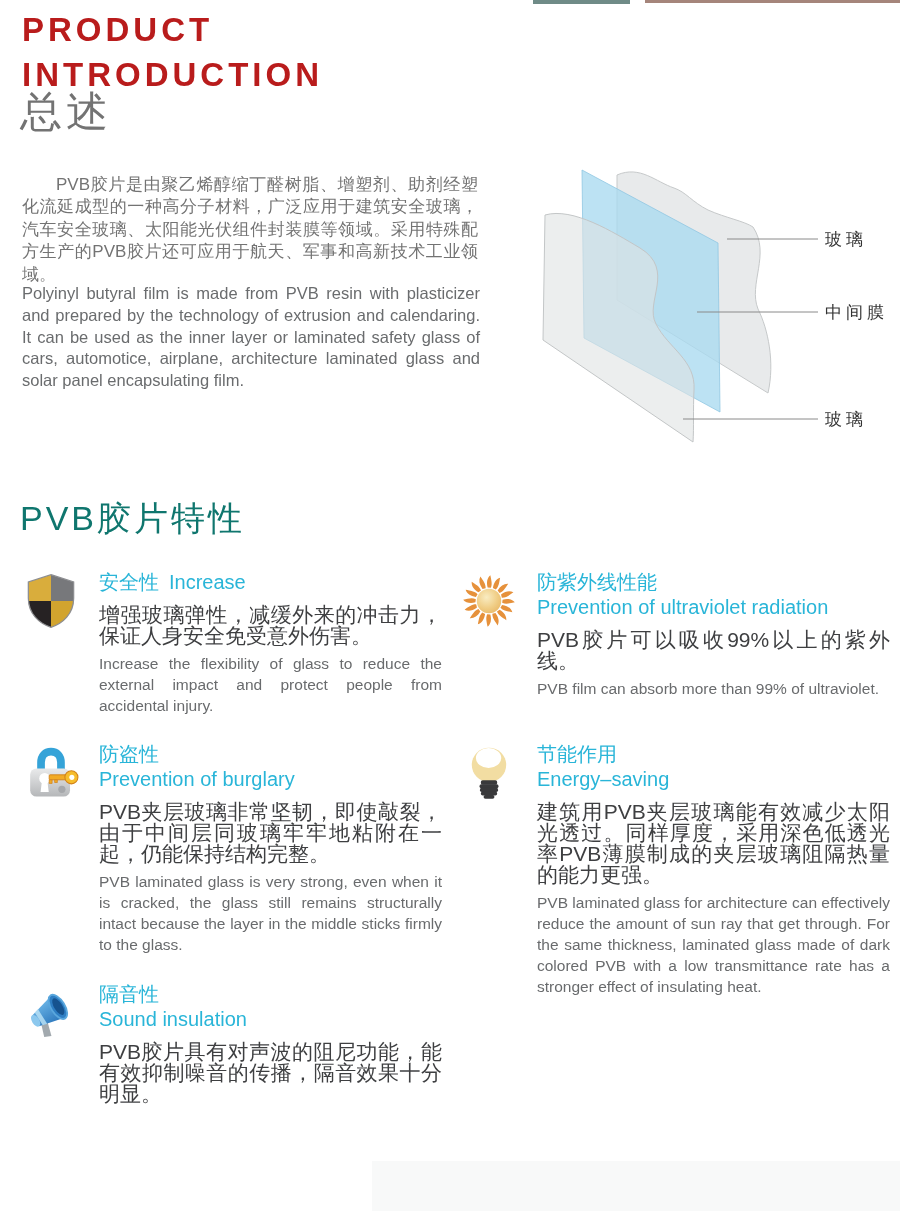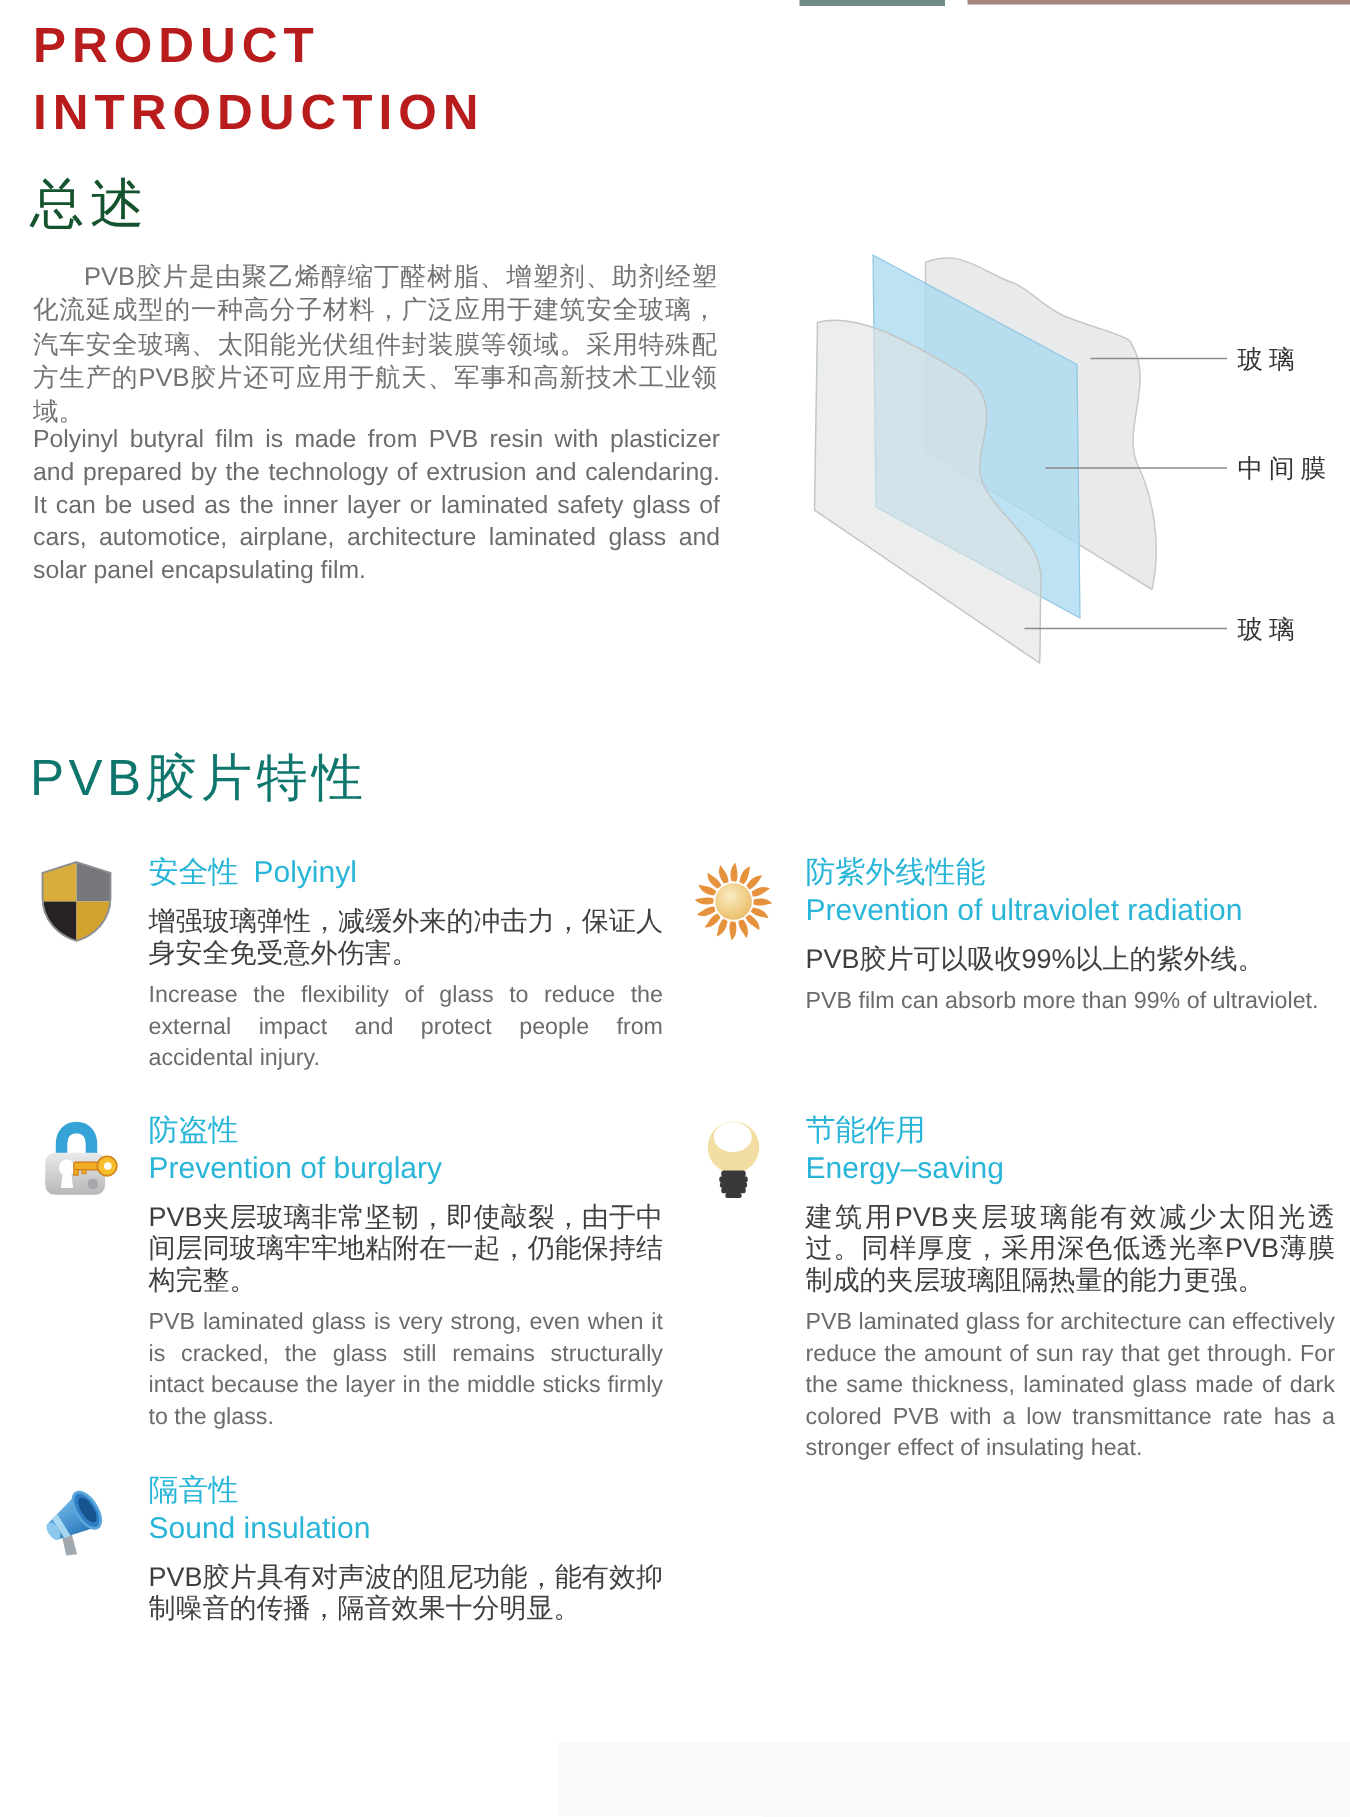--- a/index.html
+++ b/index.html
@@ -10,22 +10,22 @@
   .bar { position:absolute; top:0; }
   .bar-teal { left:533px; width:97px; height:4px; background:#6f8b87; }
   .bar-brown { left:645px; width:255px; height:3px; background:#a5857b; }
 
   .page-title {
     position:absolute; left:22px; top:8px; width:440px;
     font-size:33px; font-weight:bold; letter-spacing:4px; line-height:1.36;
     color:#b91c1c;
   }
   .page-subtitle {
-    position:absolute; left:20px; top:112px;
-    font-size:36px; font-weight:400; color:#14532d; letter-spacing:4px;
+    position:absolute; left:20px; top:84px;
+    font-size:42px; font-weight:400; color:#737373; letter-spacing:4px;
   }
   .intro-zh {
     position:absolute; left:22px; top:174px; width:456px;
     font-size:17px; line-height:22.4px; color:#737373;
     text-align:justify; text-indent:2em;
   }
   .intro-en {
     position:absolute; left:22px; top:283px; width:458px;
     font-size:16.5px; line-height:21.8px; color:#6a6c6e; text-align:justify;
   }
@@ -40,21 +40,21 @@
   .feature { position:absolute; }
   .f0 { left:22px;  top:570px; width:420px; }
   .f1 { left:460px; top:570px; width:430px; }
   .f2 { left:22px;  top:742px; width:420px; }
   .f3 { left:460px; top:742px; width:430px; }
   .f4 { left:22px;  top:982px; width:420px; }
   .f-icon { position:absolute; left:0; top:2px; width:58px; height:58px; }
   .f-body { margin-left:77px; }
   .f-title { font-size:20px; line-height:25px; color:#29b5d8; }
   .f-title .t-gap { display:inline-block; width:10px; }
-  .f-zh { margin-top:9px; font-size:18px; line-height:21px; color:#3e3f41; text-align:justify; }
+  .f-zh { margin-top:9px; font-size:21px; line-height:21px; color:#3e3f41; text-align:justify; }
   .f-en { margin-top:7px; font-size:15.5px; line-height:21px; color:#696b6d; text-align:justify; }
 
   .bottom-panel {
     position:absolute; left:372px; top:1161px; width:528px; height:50px;
     background:#f8f9f9;
   }
 </style>
 </head>
 <body>
 
@@ -99,21 +99,21 @@
         </defs>
       <g clip-path="url(#clipShield)">
         <rect x="0" y="0" width="32" height="32" fill="#d9ad3c"></rect>
         <rect x="32" y="0" width="32" height="32" fill="#77787b"></rect>
         <rect x="0" y="32" width="32" height="32" fill="#262223"></rect>
         <rect x="32" y="32" width="32" height="32" fill="#d2a42e"></rect>
       </g>
       <path d="M32 3 L57 11 V29 C57 46 45 57 32 61 C19 57 7 46 7 29 V11 Z" fill="none" stroke="#8d8e91" stroke-width="1.4"></path>
     </svg>
     <div class="f-body">
-      <div class="f-title"><span>安全性</span><span class="t-gap"></span><span>Polyinyl</span></div>
+      <div class="f-title"><span>安全性</span><span class="t-gap"></span><span>Increase</span></div>
       <div class="f-zh">增强玻璃弹性，减缓外来的冲击力，保证人身安全免受意外伤害。</div>
       <div class="f-en">Increase the flexibility of glass to reduce the external impact and protect people from accidental injury.</div>
     </div>
   </div>
 
   <div class="feature f1">
     <svg class="f-icon" viewBox="0 0 64 64">
       <defs>
         <radialGradient id="sunGrad" cx="0.4" cy="0.35" r="0.75">
           <stop offset="0" stop-color="#f9ecc2"></stop>

